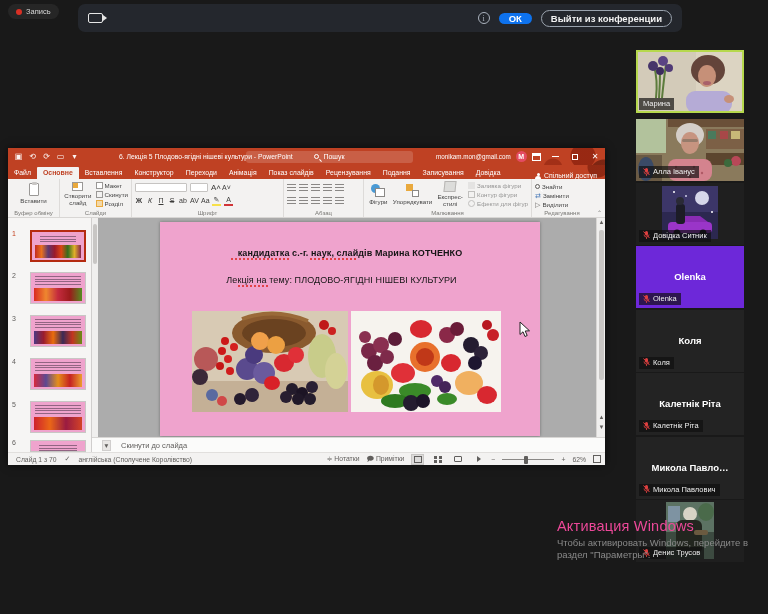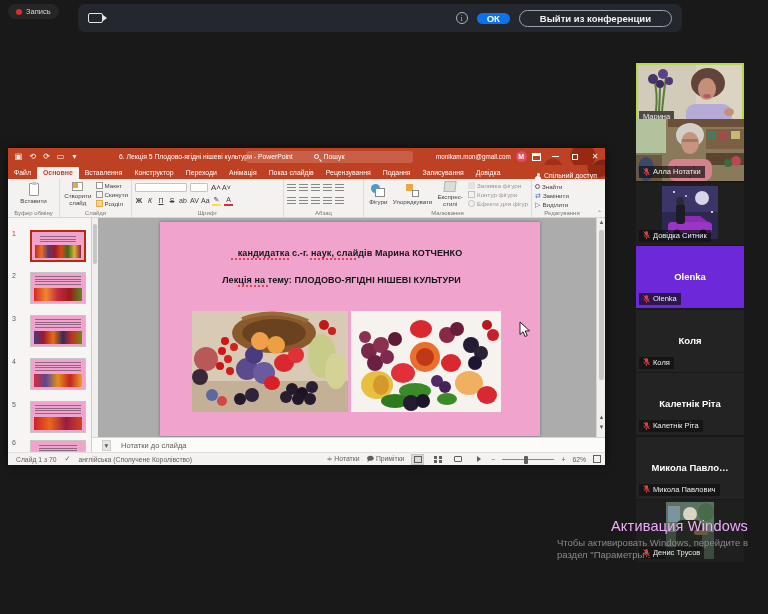--- a/index.html
+++ b/index.html
@@ -11,21 +11,21 @@
   .rec-badge { left:8px; top:4px; height:15px; background:#262626; border-radius:8px; display:flex; align-items:center; gap:4px; padding:0 8px; z-index:20;}
   .rec-dot { width:6px; height:6px; border-radius:50%; background:#d93025; }
   .rec-badge span { font-size:7.5px; color:#d8d8d8; }
   .rec-banner { left:78px; top:4px; width:604px; height:28px; background:#24272d; border-radius:7px; display:flex; align-items:center; padding:0 10px; z-index:20;}
   .cam-icon { width:15px; height:10px; border:1.3px solid #e6e6e6; border-radius:2px; position:relative; margin-right:8px; flex:none;}
   .cam-icon:after { content:""; position:absolute; right:-5px; top:1px; border-left:4px solid #e6e6e6; border-top:3px solid transparent; border-bottom:3px solid transparent; }
   .rec-banner .msg { font-size:11px; color:#f2f2f2; font-weight:bold; letter-spacing:.2px; }
   .banner-right { margin-left:auto; display:flex; align-items:center; gap:9px; }
   .info-icon { width:12px; height:12px; border:1px solid #aab2bd; border-radius:50%; color:#aab2bd; font-size:8px; display:flex; align-items:center; justify-content:center; font-family:"Liberation Serif", serif; }
   .ok-btn { background:#0e72ed; color:#fff; font-size:9.5px; font-weight:bold; border-radius:9px; padding:0 10px; }
-  .leave-btn { border:1.2px solid #9aa3ae; color:#f2f2f2; font-size:9.5px; font-weight:bold; border-radius:9px; padding:2px 20px; }
+  .leave-btn { border:1.2px solid #9aa3ae; color:#f2f2f2; font-size:9.5px; font-weight:bold; border-radius:9px; padding:2px 9px; }
 
   
   .ppt { left:8px; top:148px; width:597px; height:317px; background:#f3f2f1; z-index:5; box-shadow:0 0 8px rgba(0,0,0,.6); font-size:7px;}
   .ppt-titlebar { left:0; top:0; width:597px; height:17px; background:#bf4123; display:flex; align-items:center; color:#fff;
       background-image:radial-gradient(circle 26px at 575px 8px, rgba(120,20,5,.55) 0 12px, transparent 13px),
                        radial-gradient(circle 20px at 545px 20px, rgba(120,20,5,.4) 0 9px, transparent 10px),
                        radial-gradient(circle 30px at 596px 26px, rgba(60,10,2,.5) 0 14px, transparent 15px);}
   .qa-icons { display:flex; align-items:center; gap:5px; padding:0 6px; font-size:8px; }
   .qa-icons .q { width:9px; text-align:center; opacity:.95; }
   .ppt-title { font-size:6.8px; white-space:nowrap; margin-left:34px; }
@@ -84,21 +84,21 @@
   .thumb-num { position:absolute; left:4px; font-size:7px; color:#605e5c; }
   .thumb-num.sel { color:#c43e1c; }
   .thumb { position:absolute; left:22px; width:56px; height:32px; background:#efa3cd; border:1px solid #c8c6c4; }
   .thumb.sel { border:2px solid #b52b10; }
   .t-lines { position:absolute; left:4px; right:4px; top:3px; height:10px; background:repeating-linear-gradient(#7a5570 0 1px, transparent 1px 2.6px); opacity:.8;}
   .t-lines.short { left:8px; right:8px; top:4px; height:6px; }
   .t-fruit { position:absolute; left:3px; right:3px; bottom:2px; height:13px;
      background:linear-gradient(90deg,#b03028,#d8742f,#5a3a68,#8a1f2d,#c84a20,#3a6a28,#d8b040,#7a2848); filter:saturate(1.2); }
   .canvas-slide { left:152px; top:74px; width:380px; height:214px; background:#efa3cd; box-shadow:0 0 3px rgba(0,0,0,.35); }
   .slide-l1 { position:absolute; left:0; right:0; top:26px; text-align:center; font-size:9px; font-weight:bold; color:#141414; letter-spacing:.1px; }
-  .slide-l2 { position:absolute; left:0; right:17px; top:53px; text-align:center; font-size:9px; font-weight:bold; color:#141414; letter-spacing:.1px; }
+  .slide-l2 { position:absolute; left:0; right:17px; top:53px; text-align:center; font-size:9px; font-weight:normal; color:#141414; letter-spacing:.1px; }
   .squiggle { position:absolute; height:2px; background:repeating-linear-gradient(90deg,#e03030 0 2px, transparent 2px 4px); opacity:.85;}
   .slide-imgs { position:absolute; left:32px; top:89px; width:315px; height:101px; display:flex; gap:3px; }
   .v-scroll { left:588px; top:70px; width:9px; height:234px; background:#f0efee; border-left:1px solid #d8d6d4; font-size:6px; color:#605e5c; }
   .v-scroll .arr { position:absolute; left:0; width:9px; text-align:center; }
   .v-scroll .bar { position:absolute; left:2px; top:12px; width:5px; height:150px; background:#c8c6c4; border-radius:2px;}
 
   .notes-bar { left:84px; top:289px; width:513px; height:15px; background:#fbfbfa; border-top:1px solid #d8d6d4; display:flex; align-items:center; }
   .notes-bar span { font-size:7.5px; color:#605e5c; margin-left:10px; }
   .splitter { width:9px; height:11px; background:#e8e6e4; border:1px solid #d0cecd; font-size:5px; color:#605e5c; display:flex; align-items:center; justify-content:center; margin-left:2px;}
 
@@ -121,21 +121,21 @@
   
   .tile { left:636px; width:108px; height:61px; background:#1f1f1f; z-index:10; overflow:hidden; }
   .tile svg { display:block; }
   .tile .name-label { position:absolute; left:3px; bottom:3px; background:rgba(15,15,15,.68); color:#eee; font-size:7.5px; padding:1px 4px 2px; display:flex; align-items:center; gap:3px; z-index:70; white-space:nowrap;}
   .tile .center-name { position:absolute; left:0; right:0; top:50%; transform:translateY(-58%); text-align:center; color:#fff; font-weight:bold; font-size:9.5px; }
   .tile.speaking { outline:2px solid #b6d84d; outline-offset:-2px; }
   .tile-img { position:absolute; z-index:60; }
 
   
   .watermark { left:557px; top:518px; z-index:50; color:#9b9b9b; }
-  .watermark .w1 { font-size:14.5px; font-weight:400; letter-spacing:.2px; color:#f0abfc;text-align:right;}
+  .watermark .w1 { font-size:14.5px; font-weight:400; letter-spacing:.2px; color:#ec4899;}
   .watermark .w2 { font-size:9.5px; margin-top:3px; color:#8a8a8a;}
   .watermark .w3 { font-size:9.5px; margin-top:1px; color:#8a8a8a;}
 
   .cursor { left:519px; top:321px; z-index:100; }
 </style>
 </head>
 <body>
 
 <div class="abs rec-badge">
   <span class="rec-dot"></span>
@@ -449,21 +449,21 @@
   <div class="abs v-scroll">
     <span class="arr" style="top:1px;">▲</span>
     <span class="bar"></span>
     <span class="arr" style="top:196px;">▲</span>
     <span class="arr" style="top:206px;">▼</span>
     <span class="arr" style="top:222px;">▼</span>
   </div>
 
   <div class="abs notes-bar">
     <span class="splitter">▾</span>
-    <span>Нотатки до слайда</span>
+    <span>Скинути до слайда</span>
   </div>
 
   <div class="abs status-bar">
     <span class="sect">Слайд 1 з 70</span>
     <span class="sect" style="font-size:7px;">✓</span>
     <span class="sect">англійська (Сполучене Королівство)</span>
     <span class="sb-right">
       <span class="sect" style="margin:0;">≑ <span>Нотатки</span></span>
       <span class="sect" style="margin:0;">🗩 <span>Примітки</span></span>
       <span class="viewbtn sel">
@@ -483,21 +483,21 @@
           <span class="mid"></span>
           <span class="handle"></span>
         </span>
       <span>+</span>
       <span>62%</span>
       <span class="fit-ico"></span>
     </span>
   </div>
 </div>
 
-<div class="abs tile speaking" style="top:63px; height:63px;">
+<div class="abs tile speaking" style="top:50px; height:63px;">
   <svg width="108" height="63" viewBox="0 0 108 63">
     <rect width="108" height="63" fill="#d3cbb9"></rect>
     <rect x="60" width="48" height="63" fill="#dcd4c2"></rect>
     <path d="M20 48 Q22 30 18 16 M26 48 Q28 28 30 14 M23 48 Q24 34 24 22" stroke="#5c7c3c" stroke-width="2" fill="none"></path>
     <circle cx="17" cy="16" r="5" fill="#46356a"></circle>
       <circle cx="27" cy="11" r="5" fill="#5a4384"></circle>
     <circle cx="24" cy="21" r="4" fill="#3c2c5e"></circle>
       <circle cx="33" cy="18" r="4" fill="#503a76"></circle>
     <ellipse cx="72" cy="20" rx="17" ry="15" fill="#63443a"></ellipse>
     <ellipse cx="71" cy="26" rx="9" ry="11" fill="#c69078"></ellipse>
@@ -534,21 +534,21 @@
       <circle cx="66" cy="54" r="1.2" fill="#b05a66"></circle>
     <circle cx="54" cy="58" r="1.2" fill="#b05a66"></circle>
   </svg>
   <span class="name-label">
     <svg width="7" height="8" viewBox="0 0 7 8">
         <rect x="2" y="0" width="3" height="4.5" rx="1.5" fill="#e04040"></rect>
         <path d="M1 3.5 Q1 6 3.5 6 Q6 6 6 3.5" stroke="#e04040" stroke-width=".8" fill="none"></path>
         <line x1="3.5" y1="6" x2="3.5" y2="8" stroke="#e04040" stroke-width=".8"></line>
         <line x1="0.5" y1="0.5" x2="6.5" y2="7" stroke="#e04040" stroke-width="1"></line>
       </svg>
-    <span>Алла Нотатки</span>
+    <span>Алла Іванус</span>
     </span>
 </div>
 
 <div class="abs tile" style="top:182.5px; height:62px;">
   <svg class="tile-img" style="left:26px; top:3px;" width="56" height="53" viewBox="0 0 56 53">
     <rect width="56" height="53" fill="#2c2850"></rect>
     <rect width="56" height="26" fill="#3c3668"></rect>
     <circle cx="40" cy="12" r="7" fill="#d6d6ea"></circle>
     <circle cx="12" cy="6" r="1" fill="#fff"></circle>
       <circle cx="24" cy="10" r="1" fill="#cfcfe8"></circle>

